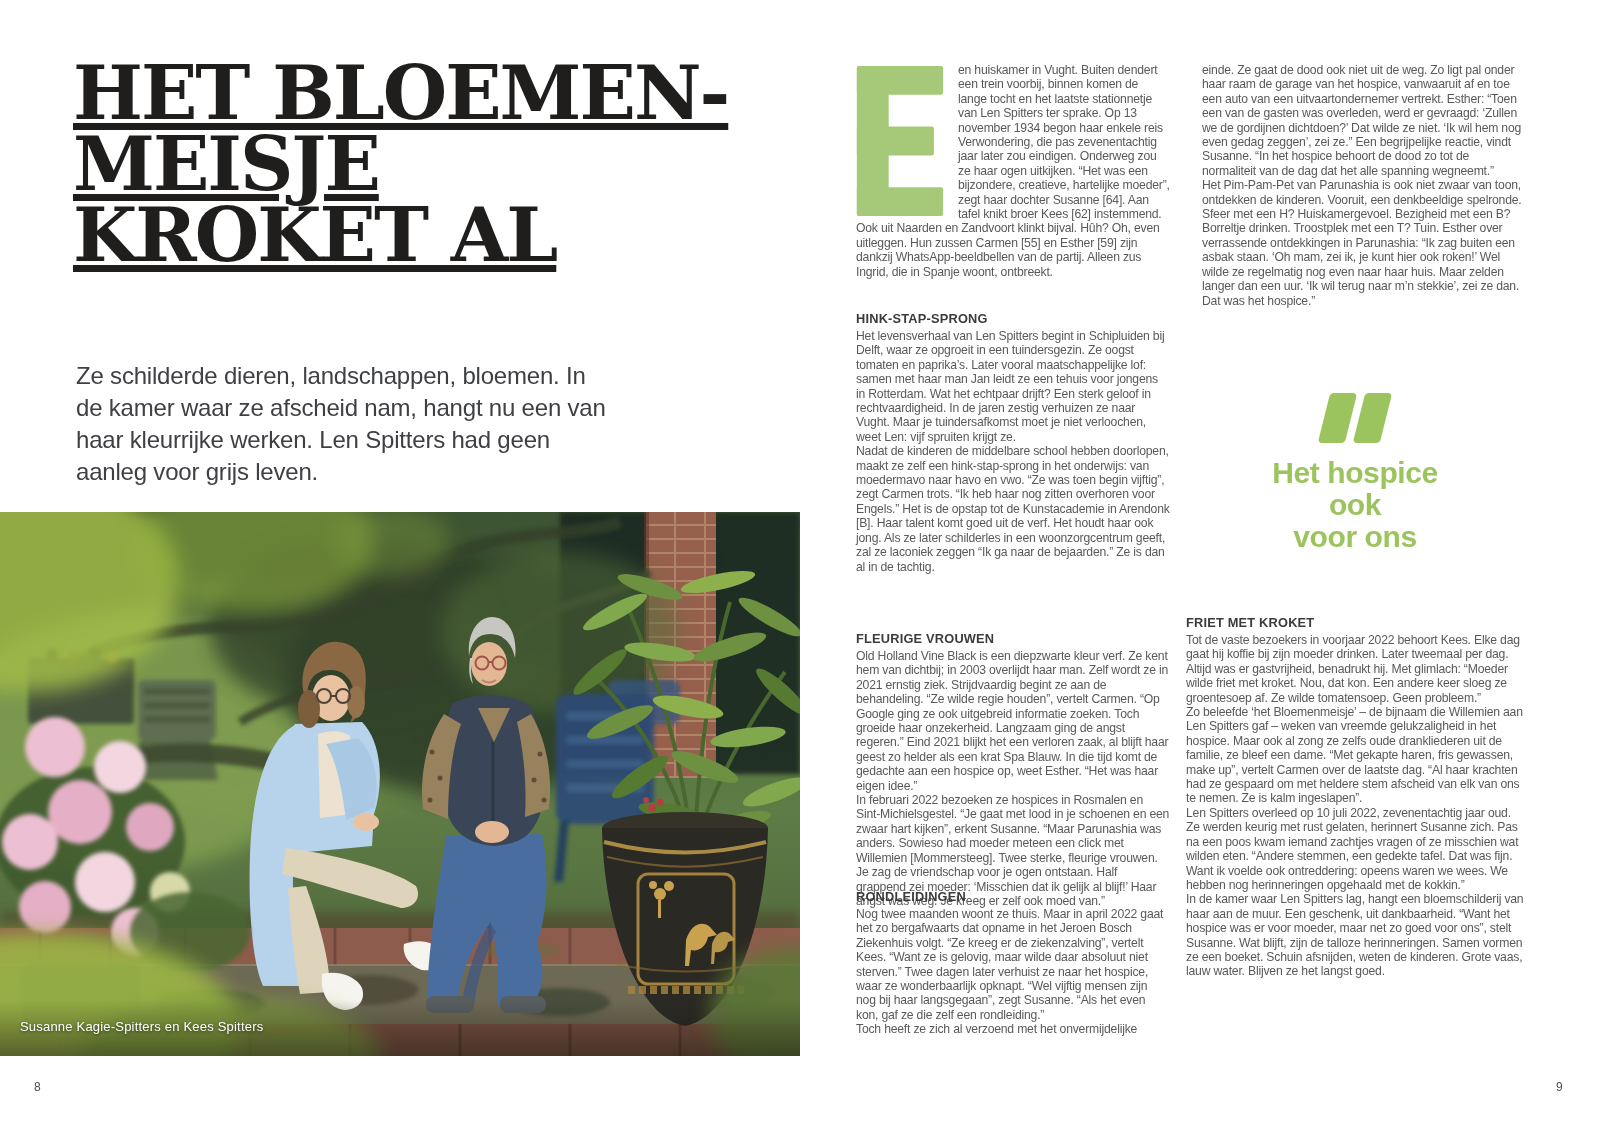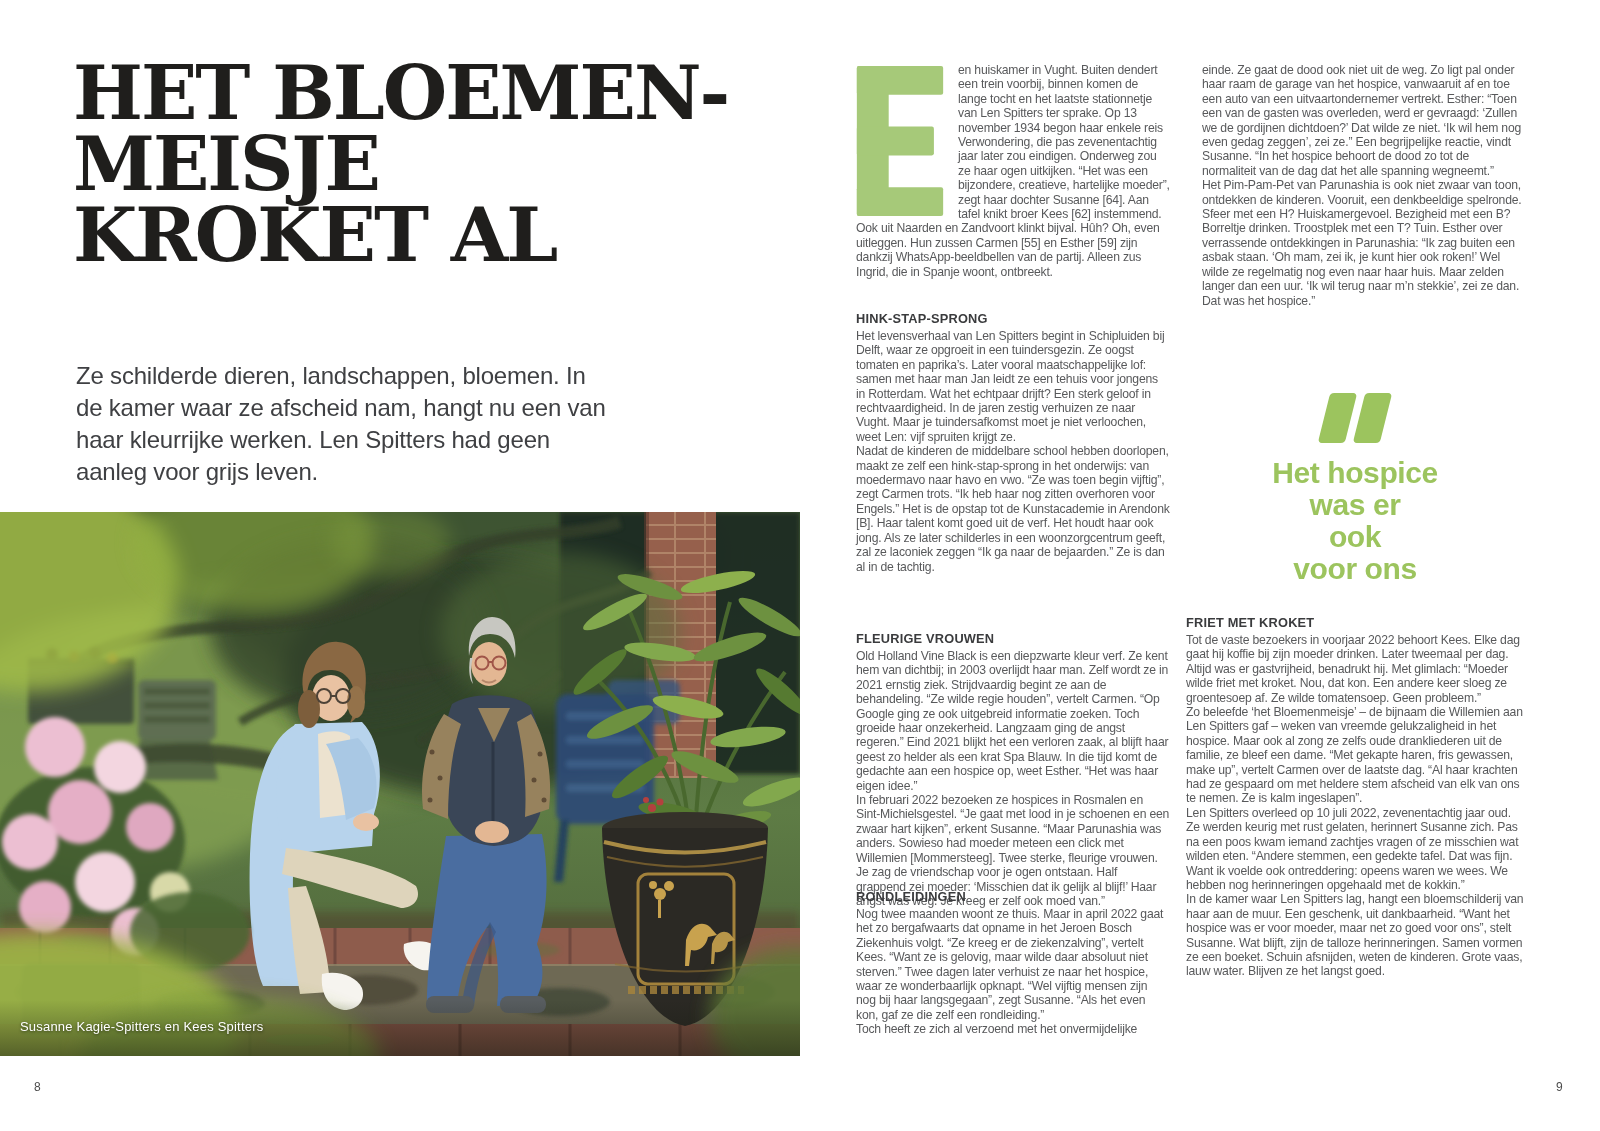--- a/index.html
+++ b/index.html
@@ -14,21 +14,21 @@
   .spread{
     position:relative;width:1600px;height:1131px;background:#ffffff;
     font-family:"Liberation Sans",sans-serif;overflow:hidden;margin:0 auto;
   }
   .sr-only{position:absolute;width:1px;height:1px;overflow:hidden;clip-path:inset(50%);white-space:nowrap;}
 
   
   .headline{
     position:absolute;left:73px;top:58px;width:680px;
     font-family:"DejaVu Serif",serif;font-weight:700;
-    font-size:74px;line-height:71px;letter-spacing:-2px;color:#1f1e1c;
+    font-size:74px;line-height:71px;letter-spacing:-2px;color:#1f1e1c;text-decoration:underline;
   }
   .intro{
     position:absolute;left:76px;top:360px;width:530px;
     font-size:24px;line-height:32px;letter-spacing:-0.2px;color:#3f4043;
   }
   .photo{
     position:absolute;left:0;top:512px;width:800px;height:544px;overflow:hidden;
   }
   .photo svg{display:block;width:800px;height:544px;}
   .photo-caption{
@@ -361,21 +361,20 @@
         <p class="body-text">einde. Ze gaat de dood ook niet uit de weg. Zo ligt pal onder haar raam de garage van het hospice, vanwaaruit af en toe een auto van een uitvaartondernemer vertrekt. Esther: “Toen een van de gasten was overleden, werd er gevraagd: ‘Zullen we de gordijnen dichtdoen?’ Dat wilde ze niet. ‘Ik wil hem nog even gedag zeggen’, zei ze.” Een begrijpelijke reactie, vindt Susanne. “In het hospice behoort de dood zo tot de normaliteit van de dag dat het alle spanning wegneemt.”</p>
         <p class="body-text">Het Pim-Pam-Pet van Parunashia is ook niet zwaar van toon, ontdekken de kinderen. Vooruit, een denkbeeldige spelronde. Sfeer met een H? Huiskamergevoel. Bezigheid met een B? Borreltje drinken. Troostplek met een T? Tuin. Esther over verrassende ontdekkingen in Parunashia: “Ik zag buiten een asbak staan. ‘Oh mam, zei ik, je kunt hier ook roken!’ Wel wilde ze regelmatig nog even naar haar huis. Maar zelden langer dan een uur. ‘Ik wil terug naar m’n stekkie’, zei ze dan. Dat was het hospice.”</p>
       </div>
 
       <div class="pullquote">
         <div class="qmarks">
             <i></i>
             <i></i>
           </div>
         <div class="qline">Het hospice</div>
-        <div class="qline">was er</div>
         <div class="qline">ook</div>
         <div class="qline">voor ons</div>
       </div>
 
       <div class="section sec-friet">
         <h3>FRIET MET KROKET</h3>
         <p>Tot de vaste bezoekers in voorjaar 2022 behoort Kees. Elke dag gaat hij koffie bij zijn moeder drinken. Later tweemaal per dag. Altijd was er gastvrijheid, benadrukt hij. Met glimlach: “Moeder wilde friet met kroket. Nou, dat kon. Een andere keer sloeg ze groentesoep af. Ze wilde tomatensoep. Geen probleem.”</p>
         <p>Zo beleefde ‘het Bloemenmeisje’ – de bijnaam die Willemien aan Len Spitters gaf – weken van vreemde gelukzaligheid in het hospice. Maar ook al zong ze zelfs oude drankliederen uit de familie, ze bleef een dame. “Met gekapte haren, fris gewassen, make up”, vertelt Carmen over de laatste dag. “Al haar krachten had ze gespaard om met heldere stem afscheid van elk van ons te nemen. Ze is kalm ingeslapen”.</p>
         <p>Len Spitters overleed op 10 juli 2022, zevenentachtig jaar oud. Ze werden keurig met rust gelaten, herinnert Susanne zich. Pas na een poos kwam iemand zachtjes vragen of ze misschien wat wilden eten. “Andere stemmen, een gedekte tafel. Dat was fijn. Want ik voelde ook ontreddering: opeens waren we wees. We hebben nog herinneringen opgehaald met de kokkin.”</p>
         <p>In de kamer waar Len Spitters lag, hangt een bloemschilderij van haar aan de muur. Een geschenk, uit dankbaarheid. “Want het hospice was er voor moeder, maar net zo goed voor ons”, stelt Susanne. Wat blijft, zijn de talloze herinneringen. Samen vormen ze een boeket. Schuin afsnijden, weten de kinderen. Grote vaas, lauw water. Blijven ze het langst goed.</p>

